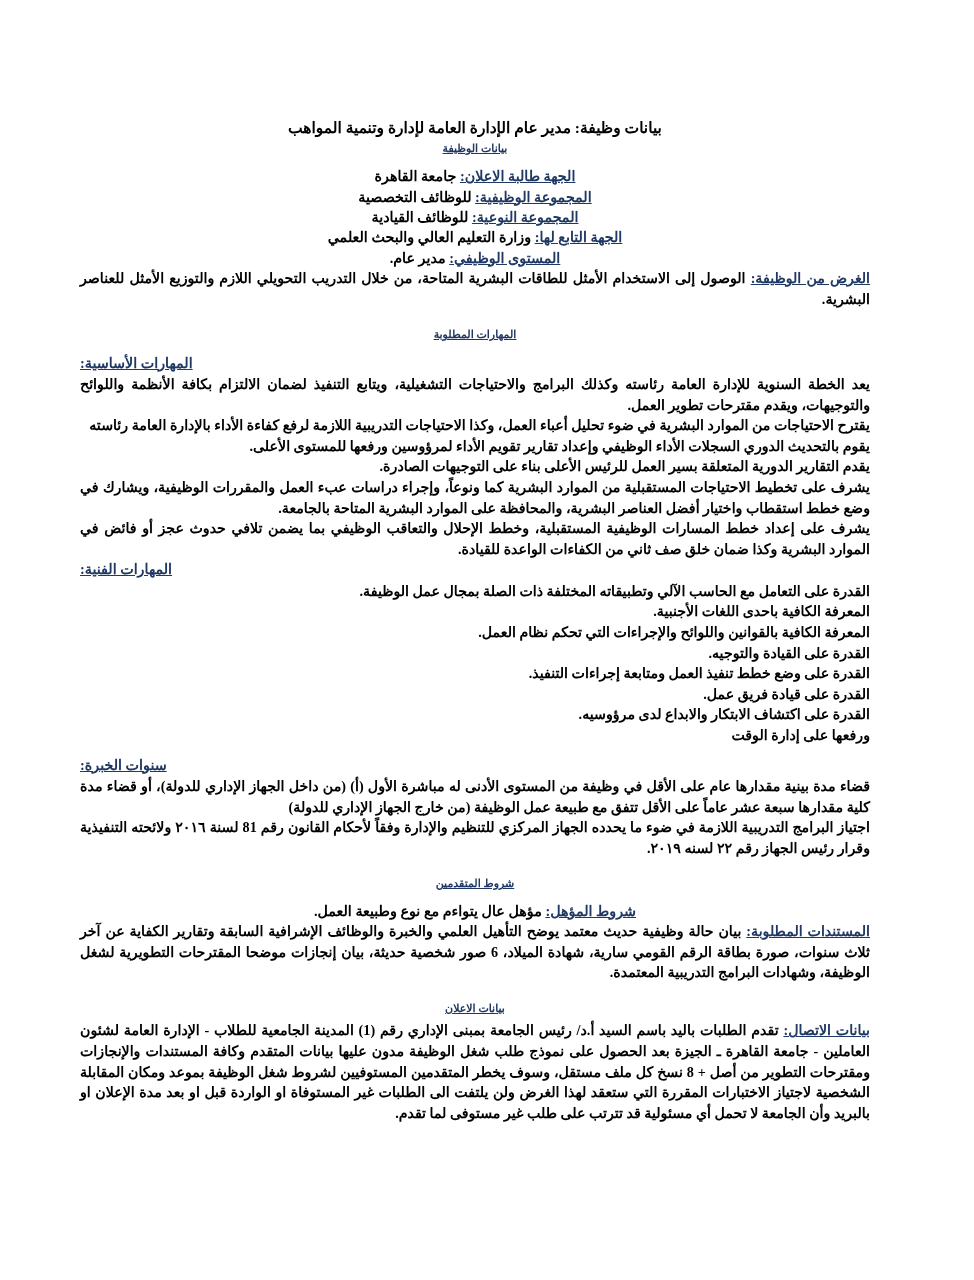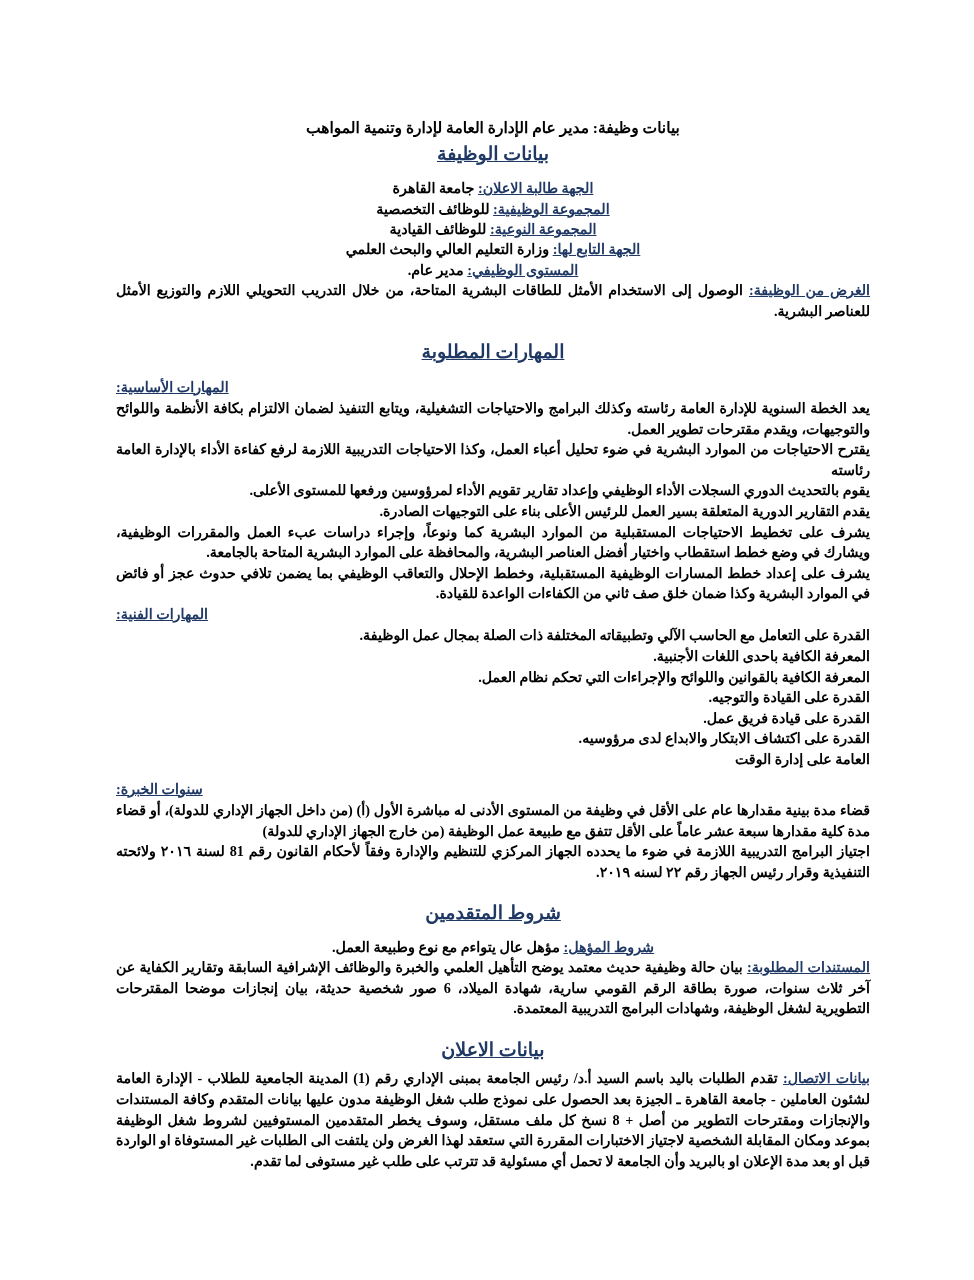--- a/index.html
+++ b/index.html
@@ -12,36 +12,36 @@
     height: 1280px;
     font-family: "Liberation Serif", "DejaVu Serif", serif;
     color: #000000;
     direction: rtl;
     overflow: hidden;
   }
   .page {
     width: 974px;
     height: 1280px;
     box-sizing: border-box;
-    padding: 118px 104px 20px 116px;
+    padding: 118px 104px 20px 80px;
     position: relative;
   }
   .doc-title {
     text-align: center;
     font-weight: bold;
     font-size: 15.5px;
     line-height: 1.35;
     color: #000;
     margin: 0 0 1px 0;
     letter-spacing: 0.1px;
   }
   .section-head {
     text-align: center;
     font-weight: bold;
-    font-size: 19px;
+    font-size: 11px;
     color: #1f3864;
     text-decoration: underline;
     margin: 0;
     line-height: 1.5;
   }
   .section-head.spaced-both { margin-top: 17px; margin-bottom: 2px; }
 
   .field-line {
     text-align: center;
     font-size: 14.3px;
@@ -129,23 +129,24 @@
   <div class="para">يقدم التقارير الدورية المتعلقة بسير العمل للرئيس الأعلى بناء على التوجيهات الصادرة.</div>
   <div class="para justify-full">يشرف على تخطيط الاحتياجات المستقبلية من الموارد البشرية كما ونوعاً، وإجراء دراسات عبء العمل والمقررات الوظيفية، ويشارك في وضع خطط استقطاب واختيار أفضل العناصر البشرية، والمحافظة على الموارد البشرية المتاحة بالجامعة.</div>
   <div class="para justify-full">يشرف على إعداد خطط المسارات الوظيفية المستقبلية، وخطط الإحلال والتعاقب الوظيفي بما يضمن تلافي حدوث عجز أو فائض في الموارد البشرية وكذا ضمان خلق صف ثاني من الكفاءات الواعدة للقيادة.</div>
 
   <div class="sub-head">المهارات الفنية:</div>
 
   <div class="tech-line">القدرة على التعامل مع الحاسب الآلي وتطبيقاته المختلفة ذات الصلة بمجال عمل الوظيفة.</div>
   <div class="tech-line">المعرفة الكافية باحدى اللغات الأجنبية.</div>
   <div class="tech-line">المعرفة الكافية بالقوانين واللوائح والإجراءات التي تحكم نظام العمل.</div>
   <div class="tech-line">القدرة على القيادة والتوجيه.</div>
+  <div class="tech-line">القدرة على وضع خطط تنفيذ العمل ومتابعة إجراءات التنفيذ.</div>
   <div class="tech-line">القدرة على قيادة فريق عمل.</div>
   <div class="tech-line">القدرة على اكتشاف الابتكار والابداع لدى مرؤوسيه.</div>
-  <div class="tech-line">العامة على إدارة الوقت</div>
+  <div class="tech-line">ورفعها على إدارة الوقت</div>
 
   <div class="sub-head" style="margin-top:9px;">سنوات الخبرة:</div>
   <div class="para justify-full">قضاء مدة بينية مقدارها عام على الأقل في وظيفة من المستوى الأدنى له مباشرة الأول (أ) (من داخل الجهاز الإداري للدولة)، أو قضاء مدة كلية مقدارها سبعة عشر عاماً على الأقل تتفق مع طبيعة عمل الوظيفة (من خارج الجهاز الإداري للدولة)</div>
 
   <div class="para justify-full">اجتياز البرامج التدريبية اللازمة في ضوء ما يحدده الجهاز المركزي للتنظيم والإدارة وفقاً لأحكام القانون رقم 81 لسنة ٢٠١٦ ولائحته التنفيذية وقرار رئيس الجهاز رقم ٢٢ لسنه ٢٠١٩.</div>
 
   <div class="section-head spaced-both">شروط المتقدمين</div>
 
   <div class="field-line" style="margin-top:9px;">
     <span class="lbl">شروط المؤهل:</span>

